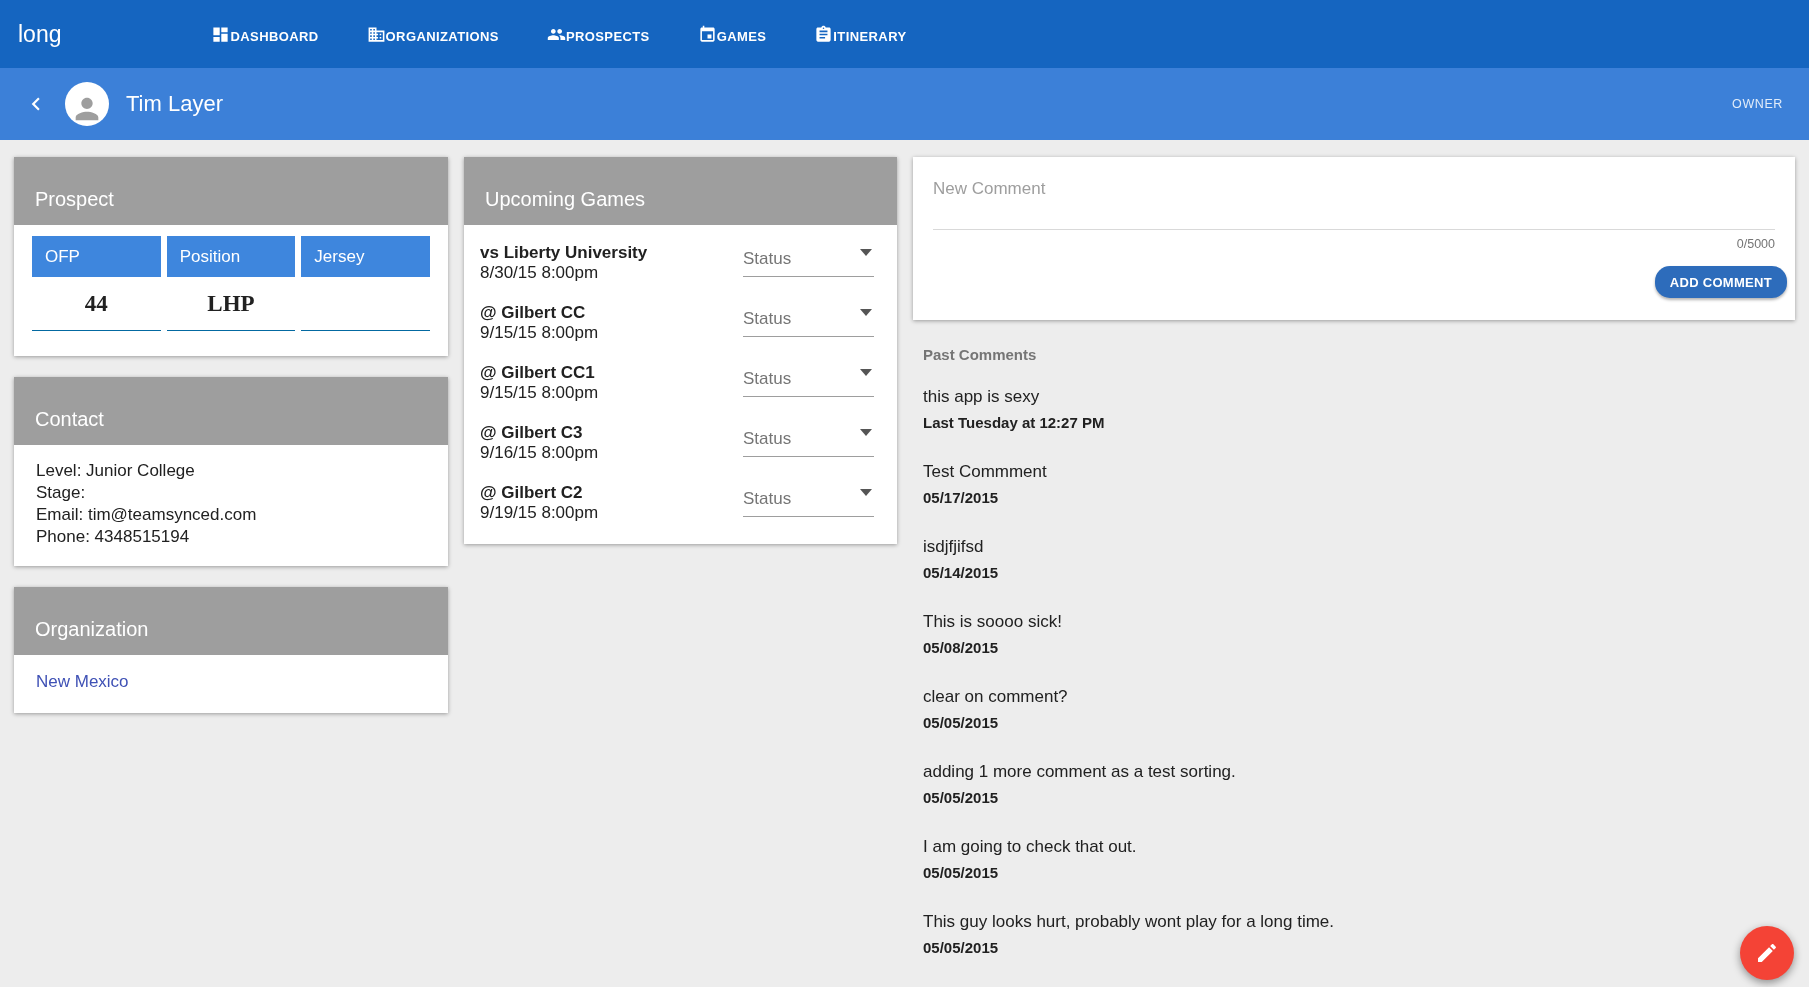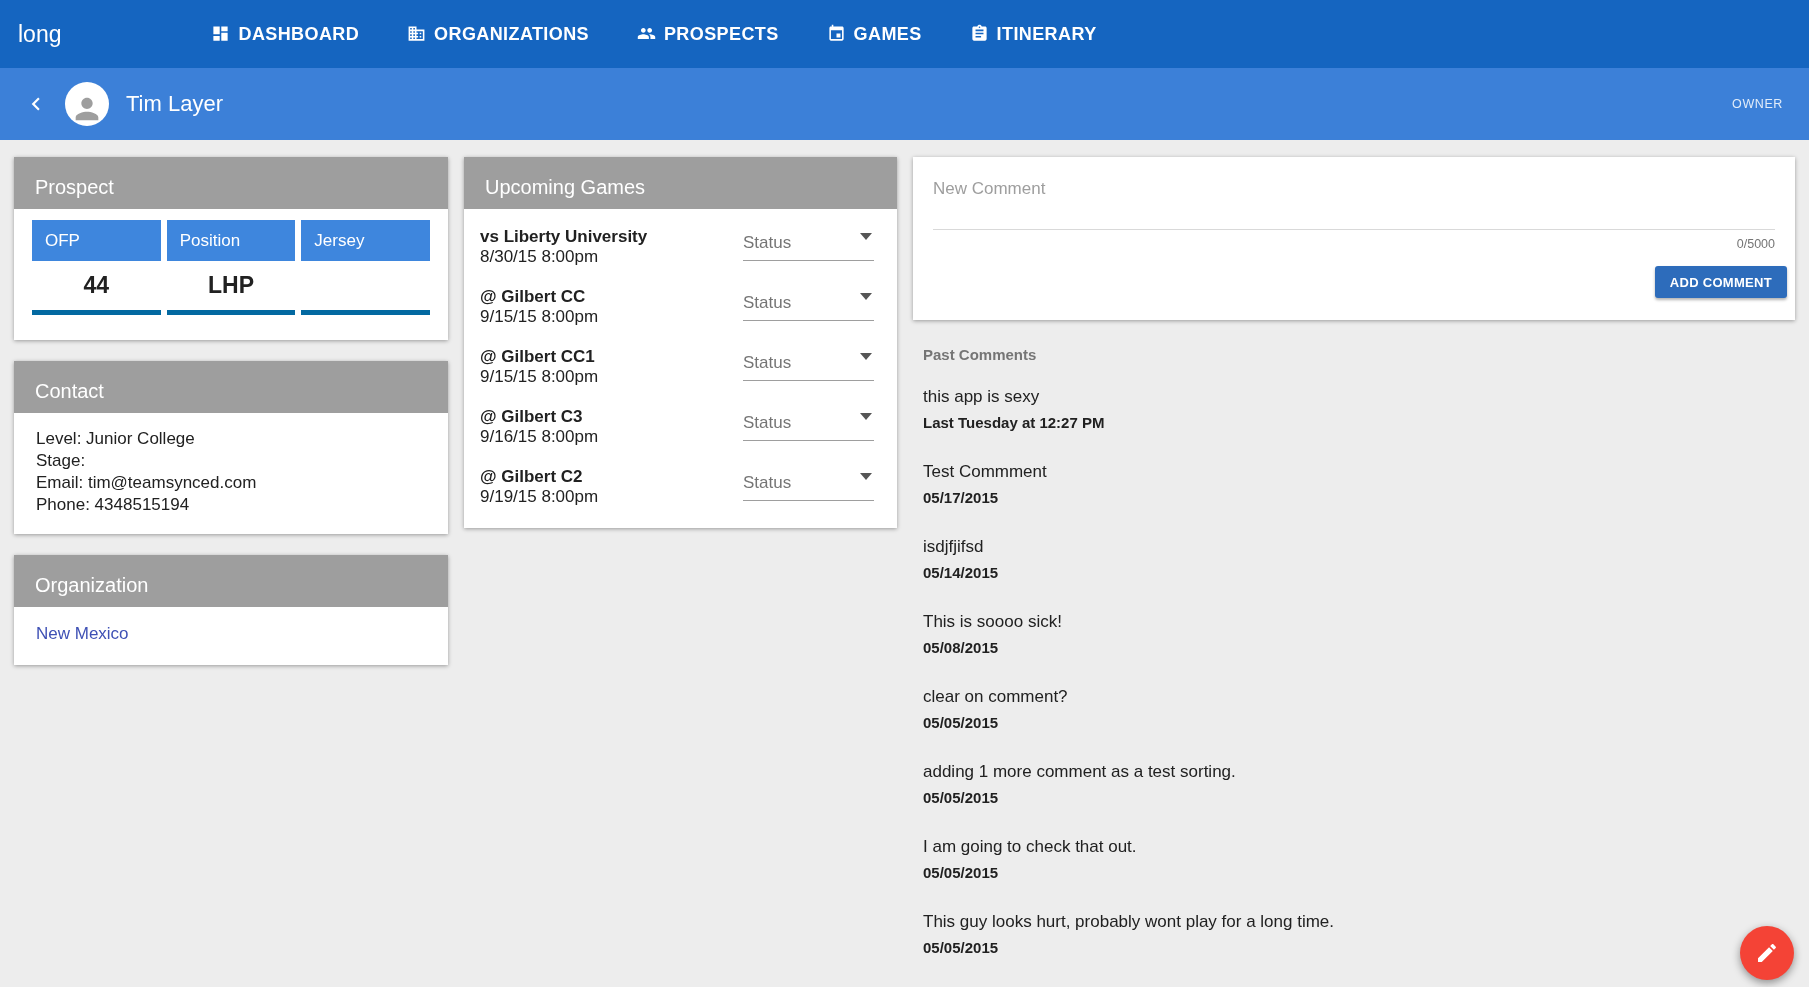--- a/index.html
+++ b/index.html
@@ -13,21 +13,21 @@
     color:#212121;
   }
 
   
   .topnav {
     height:68px; background:#1565C0; color:#fff;
     display:flex; align-items:center;
   }
   .brand { font-size:23px; margin-left:18px; cursor:pointer; }
   .navitems { margin-left:150px; display:flex; align-items:center; gap:48px; }
-  .navitem { display:flex; align-items:flex-start; gap:8px; font-size:18px; font-weight:700; letter-spacing:.4px; cursor:pointer; white-space:nowrap; }
+  .navitem { display:flex; align-items:flex-end; font-size:13px; font-weight:700; letter-spacing:.4px; cursor:pointer; white-space:nowrap; }
   .nicon { display:flex; }
   .nicon svg { width:19px; height:19px; fill:#fff; }
 
   
   .subheader {
     height:72px; background:#3C80D8; color:#fff;
     display:flex; align-items:center; padding:0 26px 0 23px;
   }
   .back-btn { display:flex; cursor:pointer; margin-right:16px; }
   .back-btn svg { width:26px; height:26px; fill:#fff; }
@@ -41,29 +41,29 @@
   .spacer { flex:1; }
   .owner-badge { font-size:12.5px; letter-spacing:.6px; color:rgba(255,255,255,.85); }
 
   
   .content { display:flex; gap:16px; padding:17px 14px 0 14px; align-items:flex-start; }
   .col-left  { width:434px; flex:none; }
   .col-mid   { width:433px; flex:none; }
   .col-right { flex:1; min-width:0; }
 
   .card { background:#fff; box-shadow:0 1px 4px rgba(0,0,0,.35); margin-bottom:21px; }
-  .card-header { background:#9E9E9E; color:#fff; font-size:20px; padding:0 21px; height:52px; line-height:61px; }
+  .card-header { background:#9E9E9E; color:#fff; font-size:20px; padding:12px 21px; height:68px; line-height:61px; }
 
   
   .prospect-body { padding:11px 18px 25px; display:flex; gap:6px; }
   .pcol { flex:1; }
   .pcol-header { background:#3E86DD; color:#fff; font-size:17px; height:41px; line-height:41px; padding-left:13px; }
   .pcol-value {
     height:54px; display:flex; align-items:center; justify-content:center;
-    font-size:23px; font-weight:700; border-bottom:5px solid #0369a1; color:#212121;
+    font-size:23px; font-weight:700; border-bottom:1px solid #0369a1; color:#212121;font-family:Liberation Serif, serif;
   }
 
   
   .contact-body { padding:15px 22px 18px; font-size:17px; line-height:22px; }
 
   
   .org-body { padding:17px 22px 21px; }
   .org-link { color:#3F51B5; font-size:17px; cursor:pointer; text-decoration:none; }
 
   
@@ -85,21 +85,21 @@
     width:100%; height:46px; border:none; outline:none; resize:none;
     font-family:"Liberation Sans", sans-serif; font-size:17px; color:#212121;
     background:transparent; padding:0;
   }
   .new-comment::placeholder { color:#9E9E9E; }
   .underline { border-bottom:1px solid #D9D9D9; }
   .counter { text-align:right; font-size:12.5px; color:#757575; margin-top:7px; }
   .btn-row { display:flex; justify-content:flex-end; margin:15px -12px 10px 0; }
   .add-btn {
     background:#2D6CBB; color:#fff; font-size:13px; font-weight:700; letter-spacing:.3px;
-    height:32px; padding:0 15px; border:none; border-radius:3px;
+    height:32px; padding:0 15px; border:none; border-radius:15px;
     box-shadow:0 2px 3px rgba(0,0,0,.3); cursor:pointer;
     font-family:"Liberation Sans", sans-serif;
   }
 
   
   .past-title { color:#757575; font-weight:700; font-size:15px; margin:26px 0 0 10px; }
   .comments-list { margin-left:10px; }
   .comment { margin-top:30px; }
   .comment:first-child { margin-top:24px; }
   .comment-text { font-size:17px; line-height:20px; }

